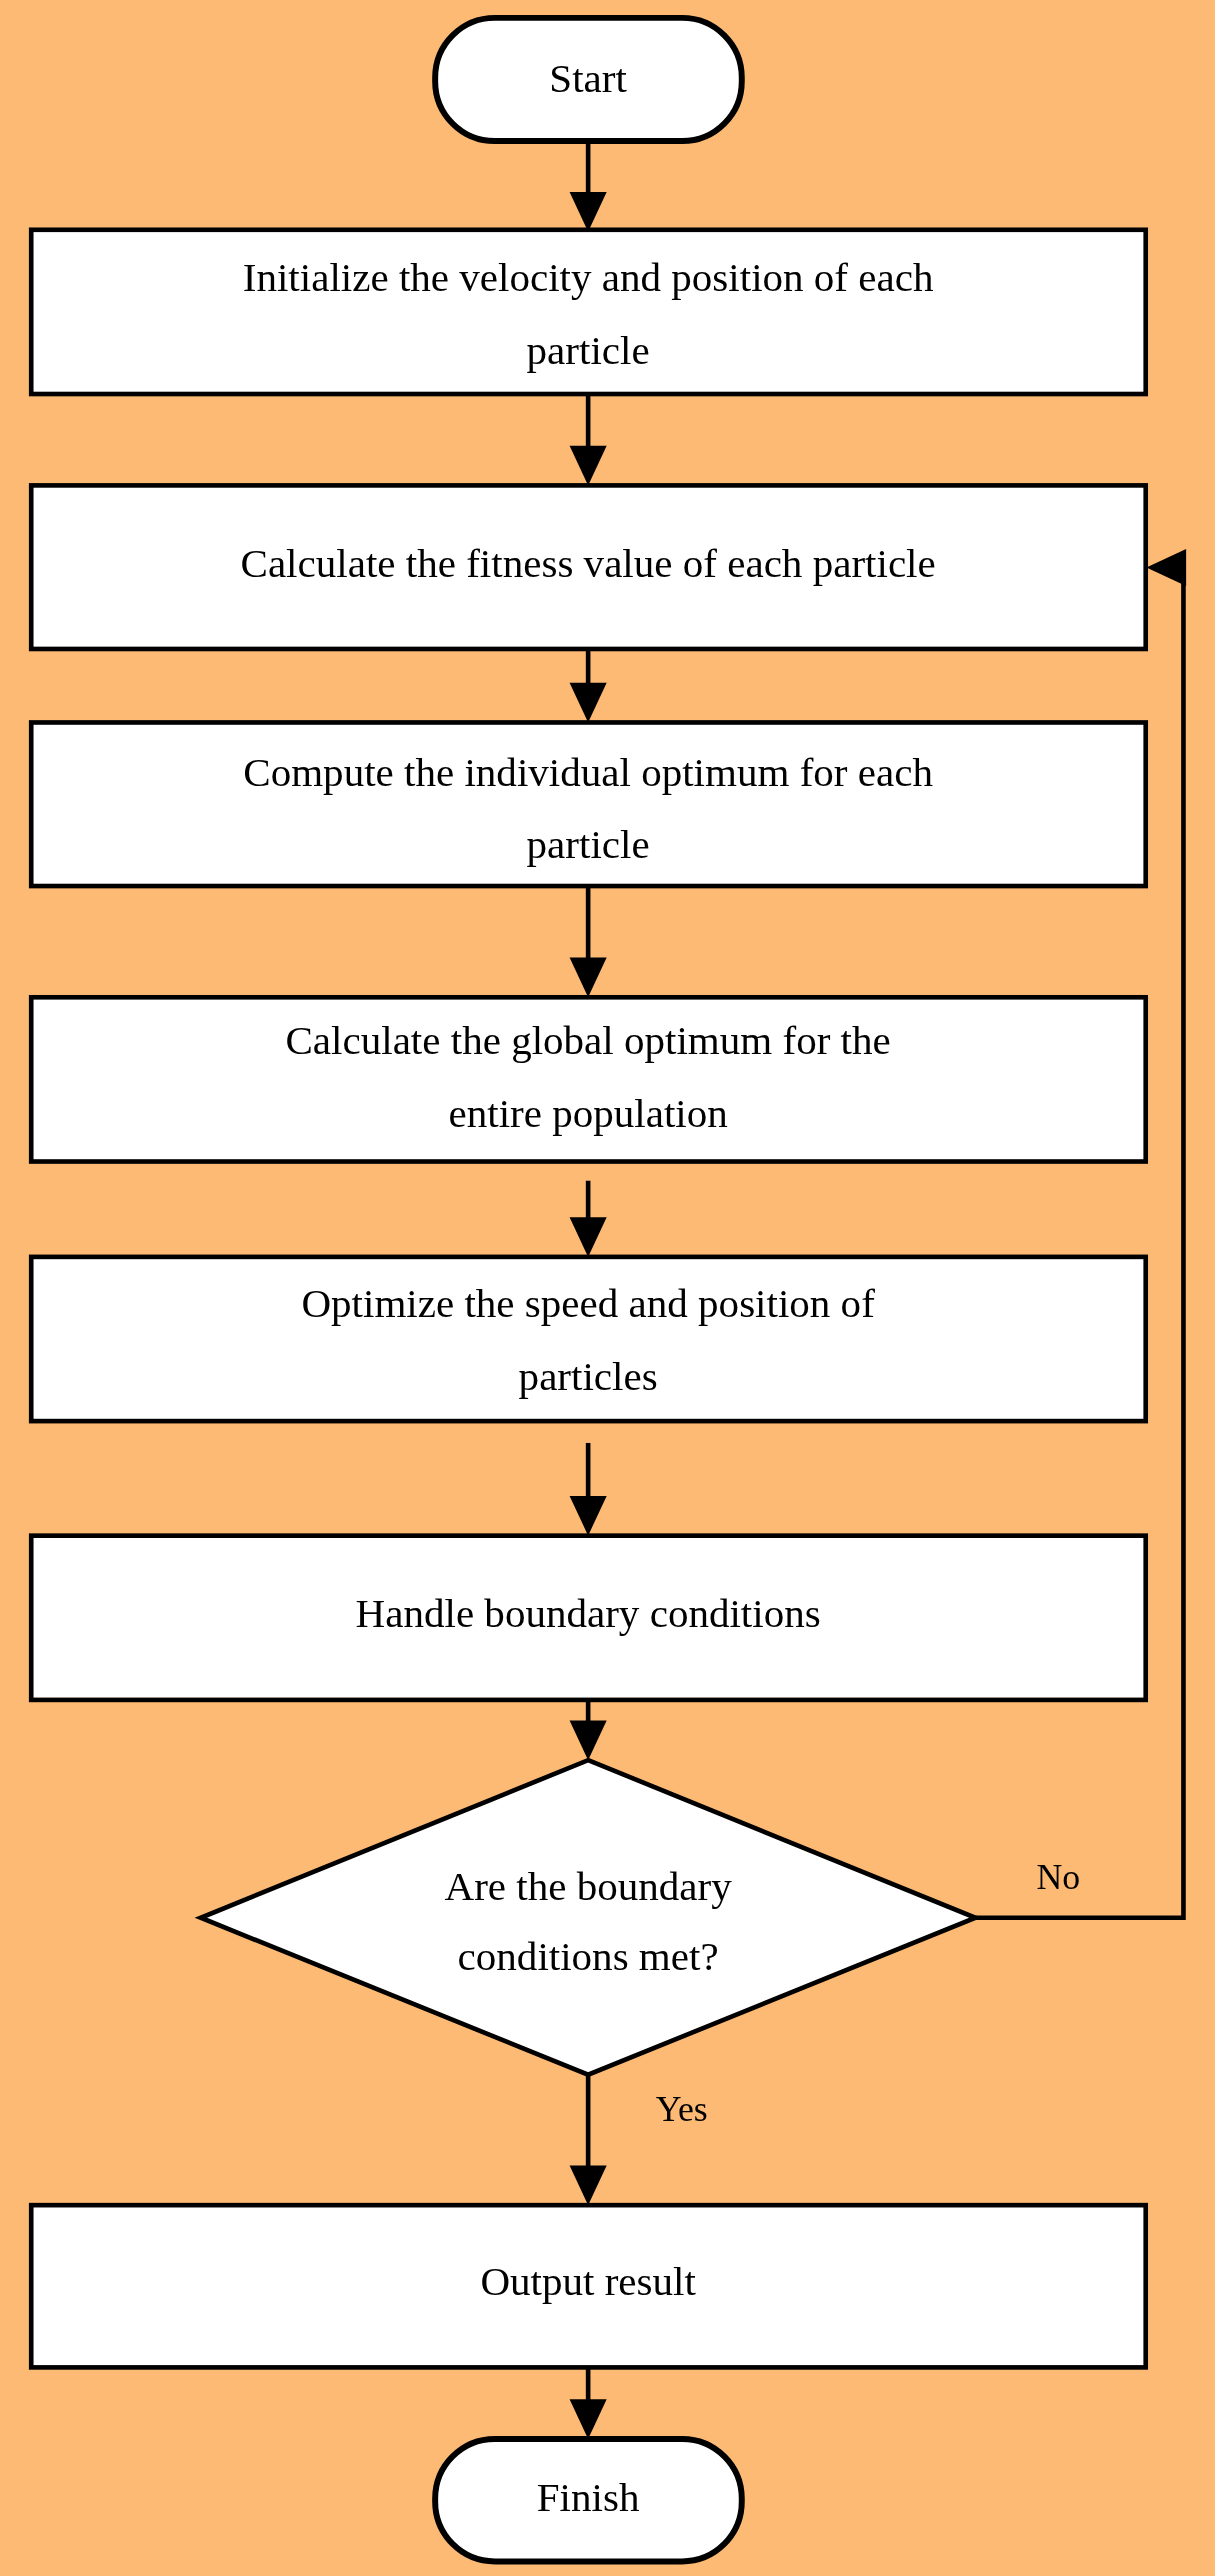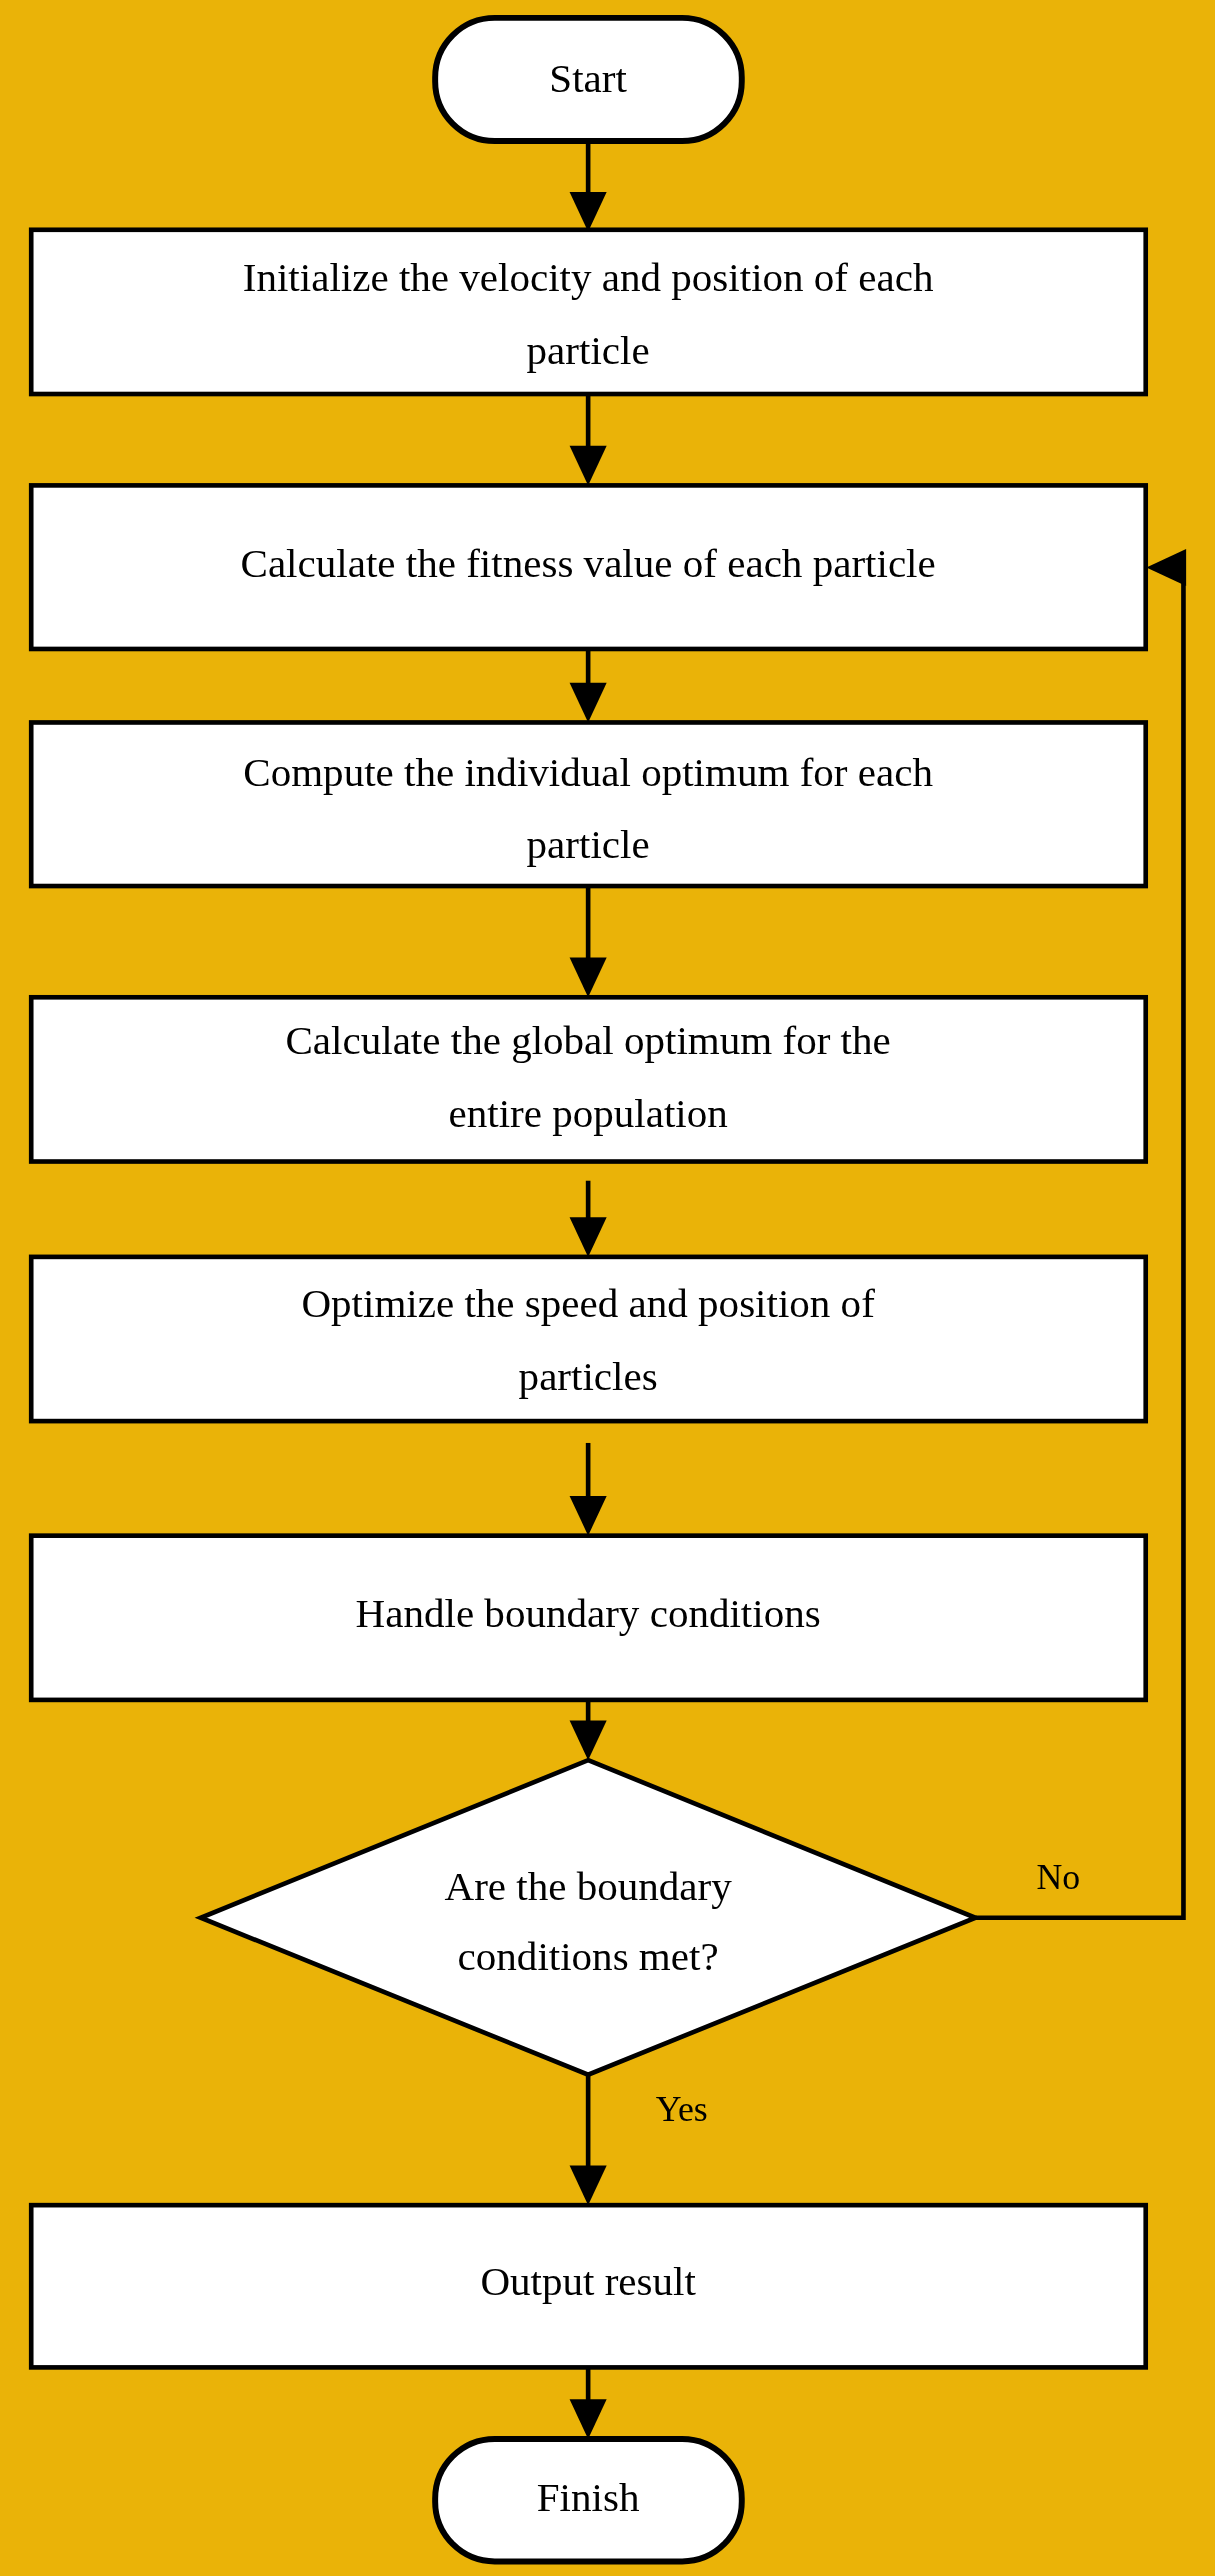--- a/index.html
+++ b/index.html
@@ -7,21 +7,21 @@
     padding: 0;
     background: #ffffff;
   }
   body {
     font-family: "Liberation Serif", "DejaVu Serif", serif;
   }
   #flowchart-root {
     position: relative;
     width: 1216px;
     height: 2576px;
-    background: #eab308;
+    background: #fdba74;
     overflow: hidden;
   }
   svg#flow-svg {
     display: block;
     width: 1216px;
     height: 2576px;
   }
   .node-shape {
     fill: #ffffff;
     stroke: #000000;

